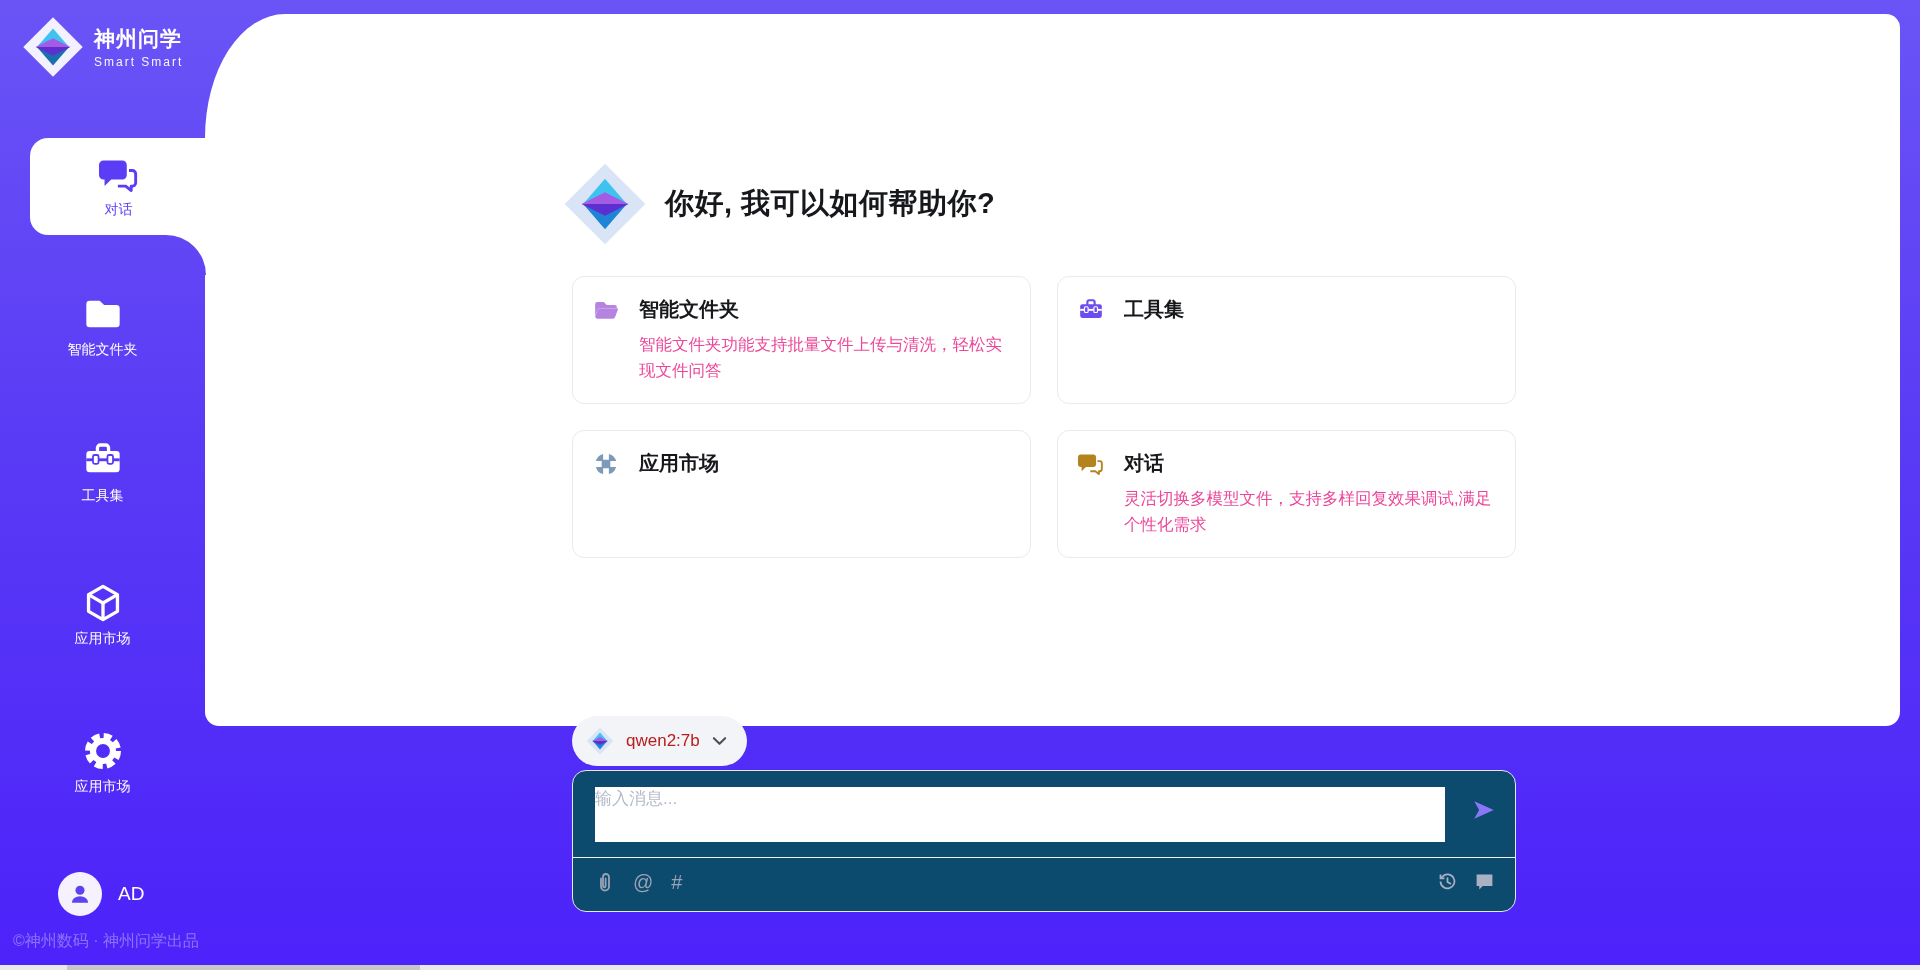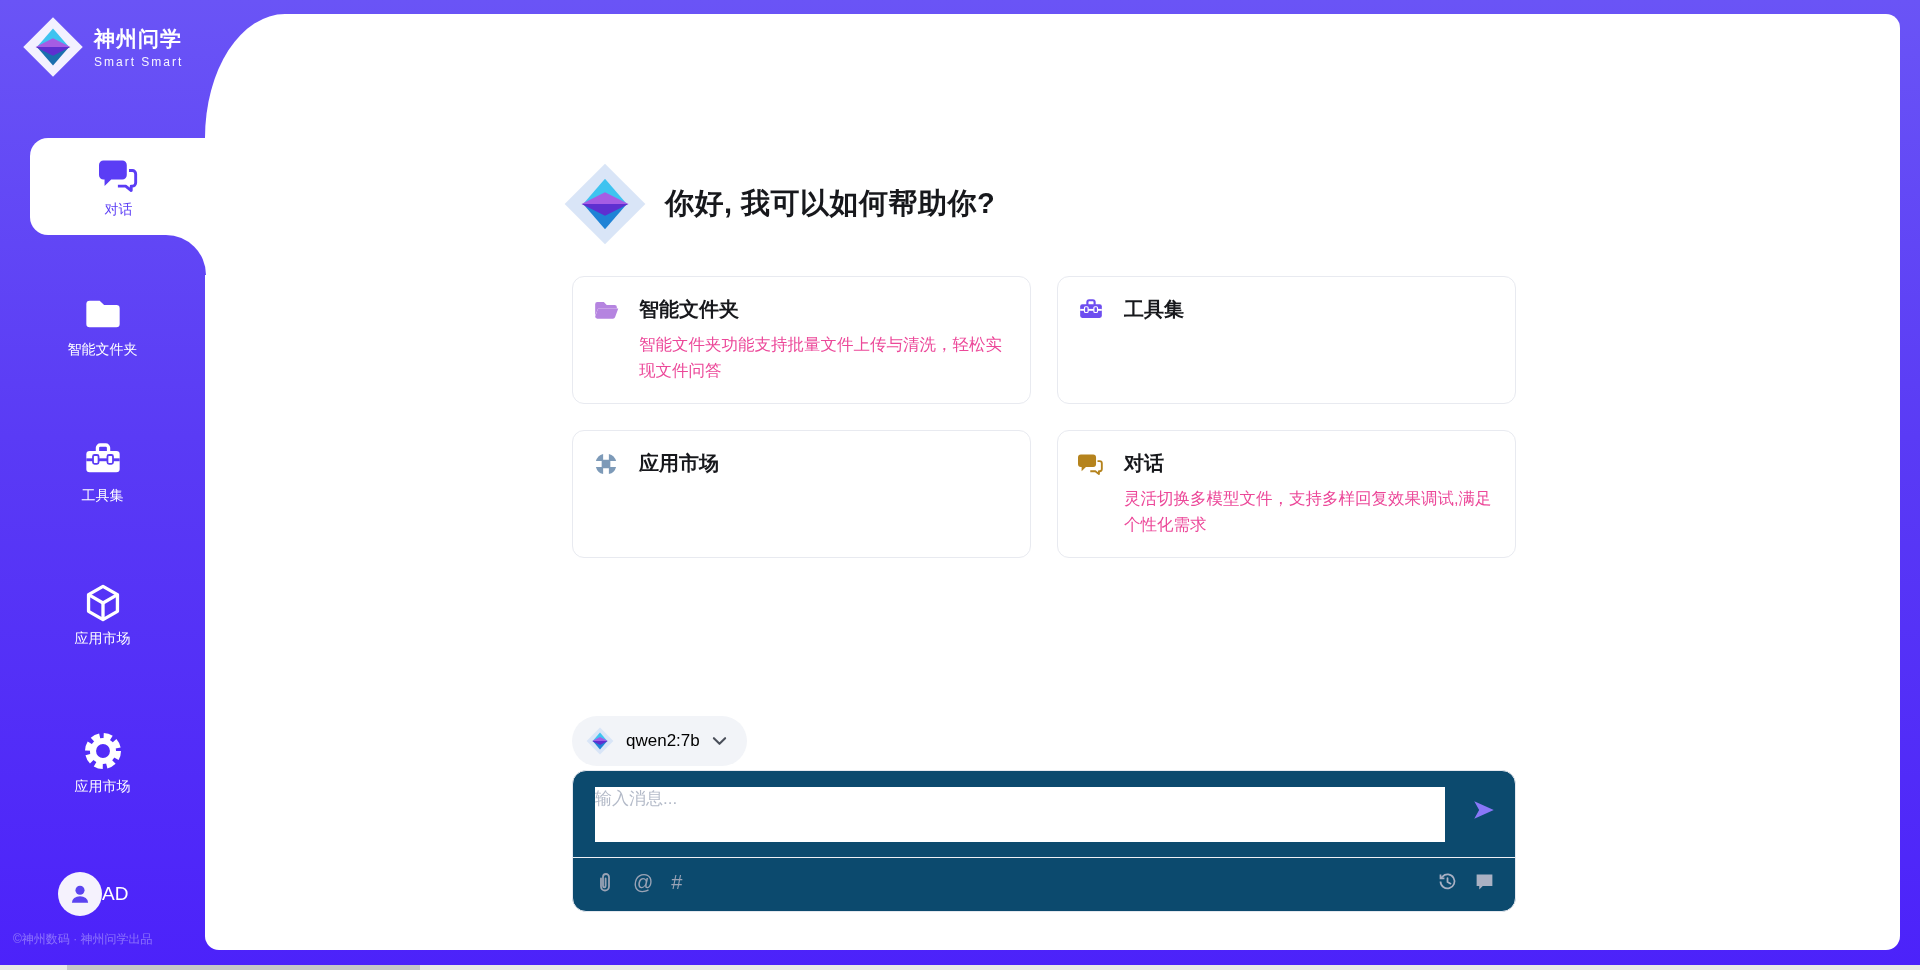--- a/index.html
+++ b/index.html
@@ -22,44 +22,44 @@
   .nav-icon { width:40px; height:40px; display:block; }
 
   .tab-active { position:absolute; left:30px; top:138px; width:177px; height:97px;
     background:#fff; border-radius:18px 0 0 18px; z-index:3;
     display:flex; flex-direction:column; align-items:center; justify-content:center; gap:6px;
     color:#5b3df5; cursor:pointer; }
   .tab-active .nav-label { font-size:14px; color:#5b3df5; }
   .fillet { position:absolute; left:166px; top:235px; width:40px; height:40px; background:#fff; z-index:2; }
   .fillet-cover { position:absolute; inset:0; border-top-right-radius:100%; }
 
-  .user-row { position:absolute; left:58px; top:872px; display:flex; align-items:center; gap:0; }
+  .user-row { position:absolute; left:58px; top:872px; display:flex; align-items:center; gap:16px; }
   .avatar { width:44px; height:44px; border-radius:50%; background:#f5f2fd;
     display:flex; align-items:center; justify-content:center; }
   .user-name { color:#fff; font-size:19px; }
-  .copyright { position:absolute; left:13px; top:931px; color:rgba(255,255,255,.35); font-size:12px; }
+  .copyright { position:absolute; left:13px; top:931px; color:rgba(255,255,255,.35); font-size:16px; }
 
   
-  .panel { position:absolute; left:205px; top:14px; width:1695px; height:936px; background:#fff;
+  .panel { position:absolute; left:205px; top:14px; width:1695px; height:712px; background:#fff;
     border-radius:14px; border-top-left-radius:80px 124px; z-index:1; }
 
   .greeting { position:absolute; left:358px; top:148px; display:flex; align-items:center; gap:18px; }
   .greeting-title { font-size:29px; font-weight:bold; color:#17181c; letter-spacing:.5px; }
 
   .cards { position:absolute; left:367px; top:262px; width:944px;
     display:grid; grid-template-columns:459px 459px; grid-auto-rows:128px; gap:26px; }
   .card { border:1px solid #e8eaf0; border-radius:12px; background:#fff; padding:19px 22px 0 20px; cursor:pointer; }
   .card-head { display:flex; align-items:center; gap:20px; }
   .card-icon { width:26px; height:26px; }
   .card-title { font-size:20px; font-weight:bold; color:#17181c; }
   .card-desc { margin-top:9px; margin-left:46px; font-size:16.5px; color:#ec4899; line-height:1.55; }
 
   .model-pill { position:absolute; left:367px; top:702px; height:50px; padding:0 20px 0 14px;
     background:#f2f4f8; border-radius:25px; display:flex; align-items:center; gap:12px; cursor:pointer; }
-  .model-name { font-size:17px; color:#000000; }
+  .model-name { font-size:17px; color:#b91c1c; }
 
   .composer { position:absolute; left:367px; top:756px; width:944px; height:142px;
     border:1px solid #e5e8ef; border-radius:14px; background:#0c4a6e; }
   .composer textarea { position:absolute; left:22px; top:16px; width:850px; height:55px; border:none;
     outline:none; resize:none; font-size:17px; color:#333; font-family:inherit; }
   .composer textarea::placeholder { color:#b3bac8; }
   .send-btn { position:absolute; right:18px; top:26px; width:26px; height:26px; cursor:pointer; }
   .composer-divider { position:absolute; left:0; right:0; top:86px; height:1px; background:#eef0f5; }
   .composer-tools { position:absolute; left:22px; top:100px; display:flex; align-items:center; gap:18px;
     color:#9aa3b5; font-size:20px; }

